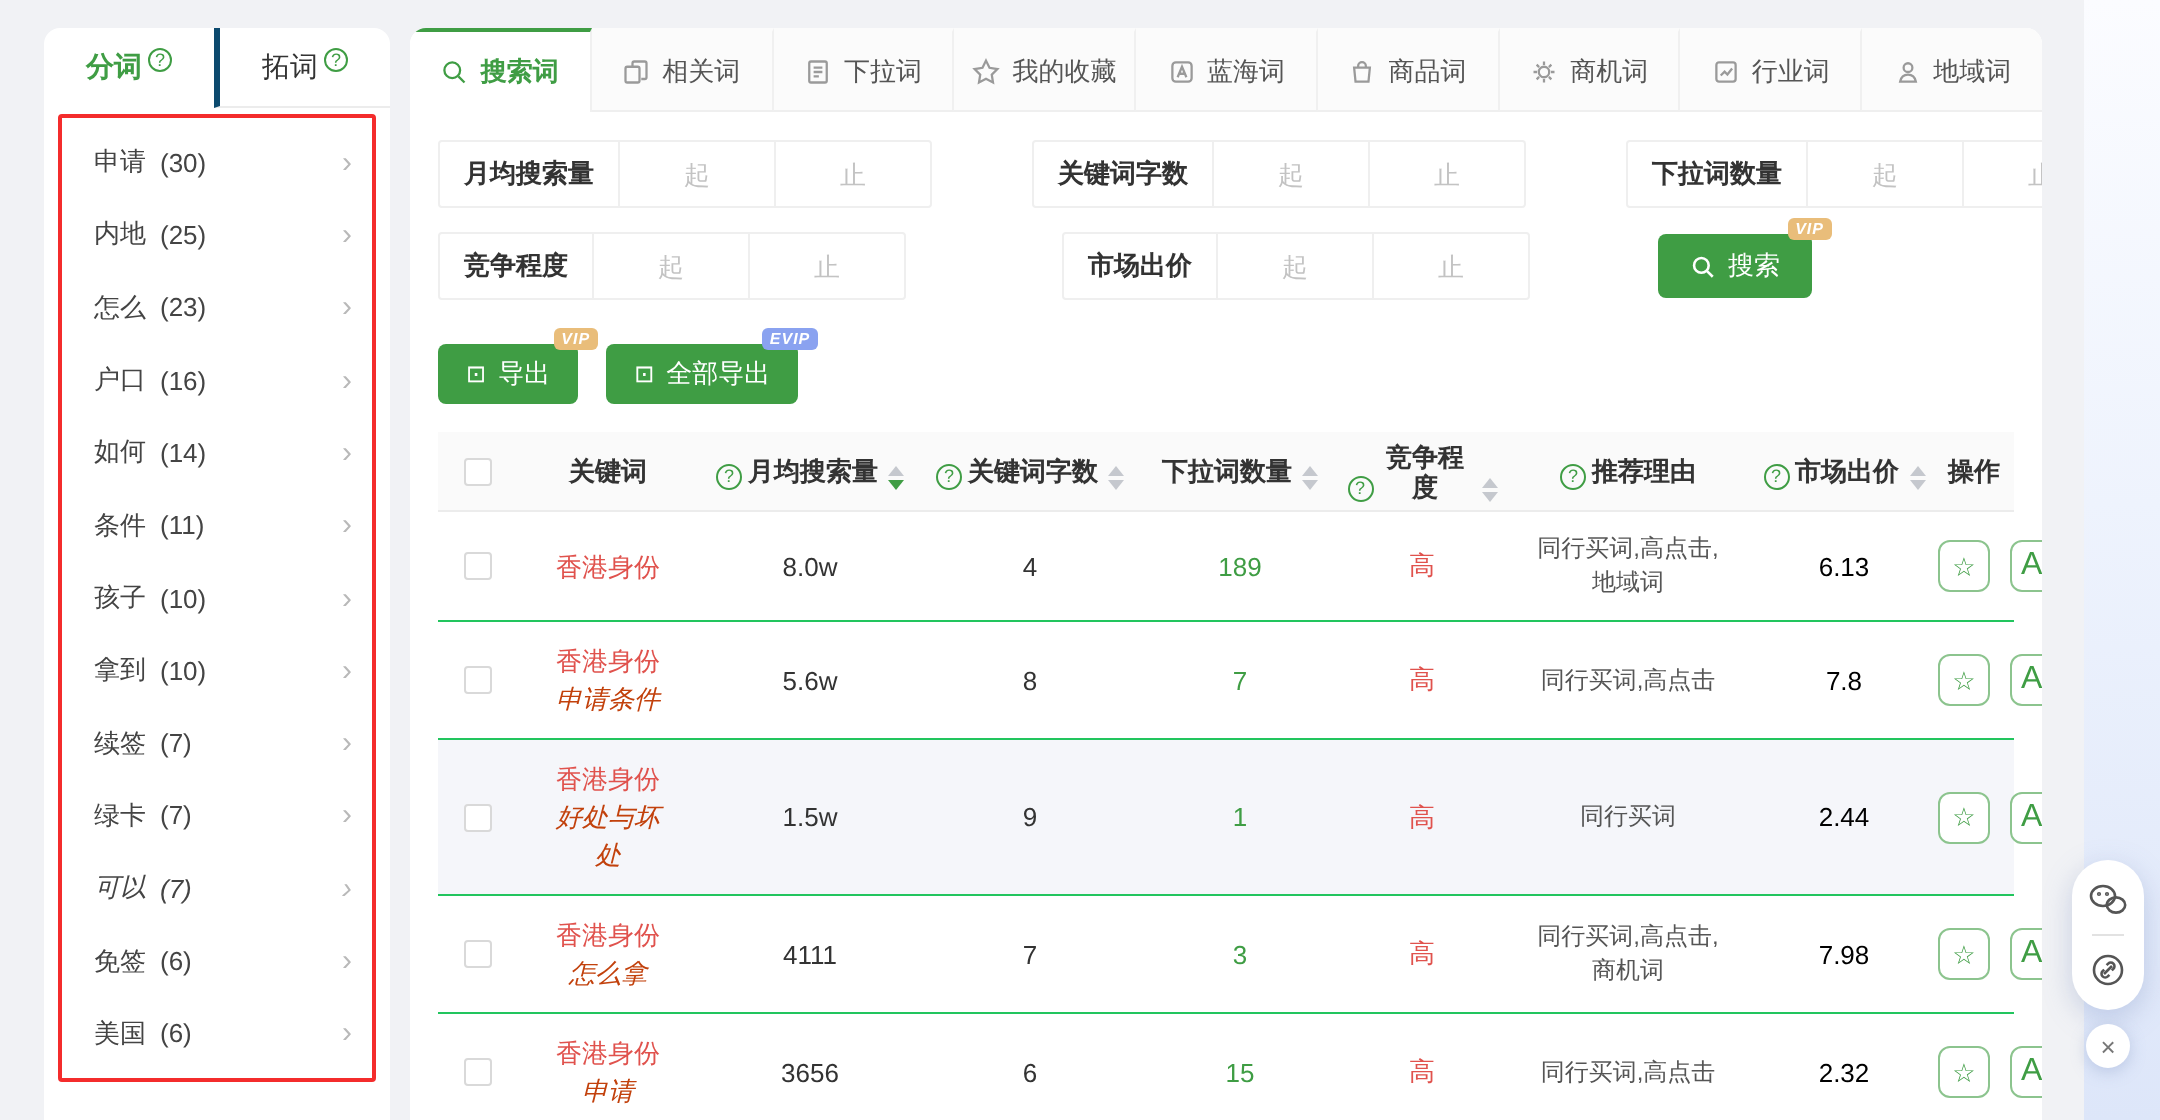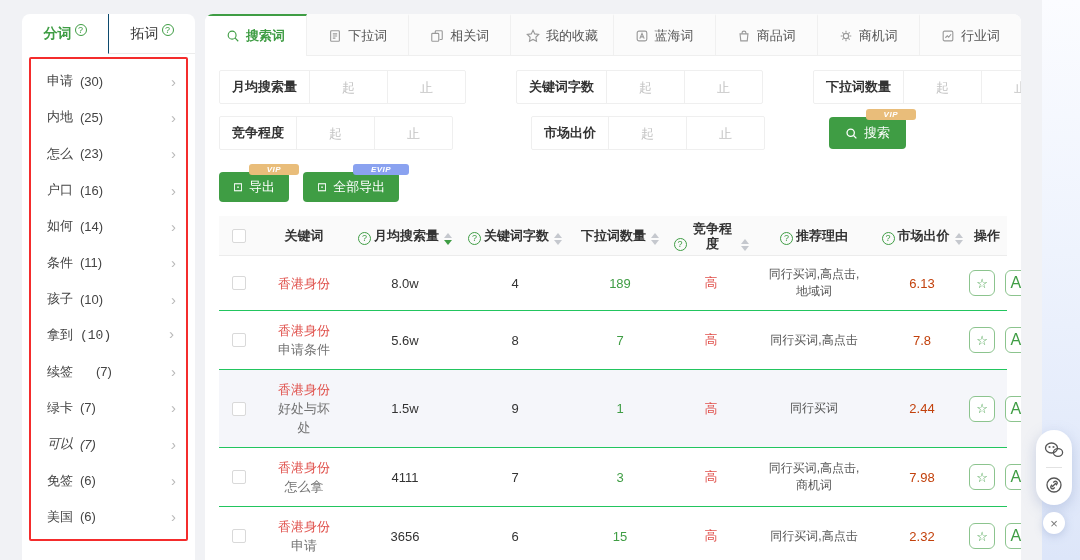--- a/index.html
+++ b/index.html
@@ -14,21 +14,21 @@
   .right-glow { position:absolute; top:0; right:0; width:38px; height:560px;
     background:linear-gradient(180deg,#fbfcff 0%,#eef3fd 45%,#dde6f9 100%); }
 
   
   .sidebar { position:absolute; left:22px; top:14px; width:173px; height:546px;
     background:#fff; border-radius:8px 8px 0 0; z-index:1; }
   .side-tabs { display:flex; height:40px; }
   .side-tab { flex:1; display:flex; align-items:center; justify-content:center; gap:3px;
     font-size:14px; color:#333; border-bottom:1px solid #ececec; cursor:pointer; }
   .side-tab.active { color:#3f9d44; border-bottom:none; font-weight:bold; }
-  .side-tab + .side-tab { border-left:1px solid #0c4a6e; }
+  .side-tab + .side-tab { border-left:3px solid #0c4a6e; }
   .help-dot { display:inline-flex; align-items:center; justify-content:center;
     width:12px; height:12px; border:1px solid #3f9d44; color:#3f9d44; border-radius:50%;
     font-size:9px; font-weight:normal; transform:translateY(-4px); flex:none; }
   .red-box { position:absolute; left:7px; right:7px; top:43px; height:484px;
     border:2px solid #f42c2c; border-radius:2px;
     display:flex; flex-direction:column; justify-content:space-around; padding:4px 0; }
   .side-item { display:flex; align-items:center; padding:0 10px 0 16px;
     font-size:13px; color:#444; cursor:pointer; }
   .side-count { margin-left:7px; }
   .chev { margin-left:auto; color:#b9b9b9; font-size:15px; line-height:1; }
@@ -52,21 +52,21 @@
     height:34px; margin-right:50px; background:#fff; }
   .f-label { display:flex; align-items:center; padding:0 12px; font-size:13px; font-weight:bold; color:#333; white-space:nowrap; }
   .f-input { width:78px; border:none; border-left:1px solid #efefef; text-align:center;
     font-size:13px; color:#333; outline:none; background:transparent; }
   .f-input::placeholder { color:#c3c3c3; }
   .search-btn { position:relative; display:flex; align-items:center; gap:6px;
     background:#3f9d44; color:#fff; border:none; border-radius:4px; padding:0 16px; height:32px;
     font-size:13px; cursor:pointer; }
   .search-btn svg { stroke:#fff; fill:none; stroke-width:1.6; }
   .badge { position:absolute; top:-8px; right:-10px; font-size:8px; font-weight:bold; font-style:italic;
-    color:#fff; background:#e9bd7a; border-radius:3px; padding:1px 18px; letter-spacing:.5px; }
+    color:#fff; background:#e9bd7a; border-radius:3px; padding:1px 4px; letter-spacing:.5px; }
   .badge.evip { background:#8aa2f0; }
 
   
   .export-row { display:flex; gap:14px; padding:8px 14px 12px; }
   .export-btn { position:relative; display:flex; align-items:center; gap:6px;
     background:#3f9d44; color:#fff; border:none; border-radius:4px; height:30px; padding:0 14px;
     font-size:13px; cursor:pointer; }
   .export-btn .ic { font-size:12px; line-height:1; }
 
   
@@ -84,25 +84,25 @@
   .sorter { display:inline-flex; flex-direction:column; gap:2px; margin-left:5px; cursor:pointer; }
   .car { width:0; height:0; border-left:4px solid transparent; border-right:4px solid transparent; }
   .car.up { border-bottom:5px solid #c5c8ce; }
   .car.down { border-top:5px solid #c5c8ce; }
   .car.down.active { border-top-color:#3f9d44; }
 
   .trow { display:flex; align-items:center; border-bottom:1px solid #22c55e;
     min-height:54px; font-size:13px; color:#333; padding:8px 0; }
   .trow.striped { background:#f5f6fa; }
   .kw { width:56px; line-height:19px; display:inline-block; }
-  .tone-red { color:#e0524d; } .tone-green { color:#737373; }
+  .tone-red { color:#e0524d; } .tone-green { color:#c2410c;font-style:italic; }
   .val-green { color:#3f9d44; }
   .comp { color:#e0524d; }
   .reason { font-size:12px; color:#555; line-height:17px; max-width:98px; }
-  .price { color:#c2410c; }
+  .price { color:#000000; }
   .cb { width:14px; height:14px; border:1px solid #d9d9d9; border-radius:2px; background:#fff; cursor:pointer; flex:none; }
   .ops-wrap { display:flex; gap:10px; }
   .op-btn { width:26px; height:26px; border:1px solid #8cc48e; border-radius:6px; background:#fff;
     color:#3f9d44; display:flex; align-items:center; justify-content:center; font-size:13px; cursor:pointer; }
   .op-btn.ai { font-size:16px; }
 
   
   .float-pill { position:absolute; right:8px; top:430px; width:36px; border-radius:18px;
     background:#fff; box-shadow:0 4px 14px rgba(120,140,190,.35);
     display:flex; flex-direction:column; align-items:center; padding:10px 0; gap:7px; z-index:3; }
@@ -166,27 +166,27 @@
     <span class="side-count">(11)</span>
     <span class="chev">›</span>
   </div>
 
   <div class="side-item" style="flex:1;">
     <span class="side-word">孩子</span>
     <span class="side-count">(10)</span>
     <span class="chev">›</span>
   </div>
 
-  <div class="side-item" style="flex:1;font-family:Liberation Mono, monospace;">
+  <div class="side-item" style="flex:1;">
     <span class="side-word">拿到</span>
     <span class="side-count">(10)</span>
     <span class="chev">›</span>
   </div>
 
-  <div class="side-item" style="flex:1;gap:16px;">
+  <div class="side-item" style="flex:1;">
     <span class="side-word">续签</span>
     <span class="side-count">(7)</span>
     <span class="chev">›</span>
   </div>
 
   <div class="side-item" style="flex:1;">
     <span class="side-word">绿卡</span>
     <span class="side-count">(7)</span>
     <span class="chev">›</span>
   </div>
@@ -214,39 +214,39 @@
 
 <div class="main">
 
   <div class="tabbar">
     <div class="mtab active">
       <svg width="14" height="14" viewBox="0 0 16 16">
           <circle cx="7" cy="7" r="4.5"></circle>
           <line x1="10.5" y1="10.5" x2="14" y2="14"></line>
         </svg>
       <span>搜索词</span>
+    </div>
+    <div class="mtab">
+      <svg width="14" height="14" viewBox="0 0 16 16">
+          <rect x="2" y="5" width="8" height="9" rx="1"></rect>
+          <path d="M6 5V3a1 1 0 0 1 1-1h6a1 1 0 0 1 1 1v8a1 1 0 0 1-1 1h-2"></path>
+        </svg>
+      <span>相关词</span>
     </div>
     <div class="mtab">
       <svg width="14" height="14" viewBox="0 0 16 16">
           <rect x="3" y="2" width="10" height="12" rx="1"></rect>
           <line x1="5.5" y1="5.5" x2="10.5" y2="5.5"></line>
           <line x1="5.5" y1="8" x2="10.5" y2="8"></line>
           <line x1="5.5" y1="10.5" x2="8.5" y2="10.5"></line>
         </svg>
       <span>下拉词</span>
     </div>
     <div class="mtab">
       <svg width="14" height="14" viewBox="0 0 16 16">
-          <rect x="2" y="5" width="8" height="9" rx="1"></rect>
-          <path d="M6 5V3a1 1 0 0 1 1-1h6a1 1 0 0 1 1 1v8a1 1 0 0 1-1 1h-2"></path>
-        </svg>
-      <span>相关词</span>
-    </div>
-    <div class="mtab">
-      <svg width="14" height="14" viewBox="0 0 16 16">
           <path d="M8 1.5l2 4.1 4.5.7-3.2 3.2.7 4.5L8 11.9 4 14l.7-4.5L1.5 6.3 6 5.6z"></path>
         </svg>
       <span>我的收藏</span>
     </div>
     <div class="mtab">
       <svg width="14" height="14" viewBox="0 0 16 16">
           <rect x="2.5" y="2.5" width="11" height="11" rx="2"></rect>
           <path d="M5.5 11L8 5l2.5 6M6.4 9h3.2"></path>
         </svg>
       <span>蓝海词</span>
@@ -264,20 +264,27 @@
           <path d="M8 2v2M8 12v2M2 8h2M12 8h2M3.8 3.8l1.4 1.4M10.8 10.8l1.4 1.4M12.2 3.8l-1.4 1.4M5.2 10.8l-1.4 1.4"></path>
         </svg>
       <span>商机词</span>
     </div>
     <div class="mtab">
       <svg width="14" height="14" viewBox="0 0 16 16">
           <rect x="2.5" y="2.5" width="11" height="11" rx="1.5"></rect>
           <path d="M5 10l2.2-2.2 1.6 1.6L11.5 6"></path>
         </svg>
       <span>行业词</span>
+    </div>
+    <div class="mtab">
+      <svg width="14" height="14" viewBox="0 0 16 16">
+          <circle cx="8" cy="5.5" r="2.5"></circle>
+          <path d="M3.5 13.5c.5-2.5 2-4 4.5-4s4 1.5 4.5 4z"></path>
+        </svg>
+      <span>地域词</span>
     </div>
   </div>
 
   <div class="filters">
     <div class="f-row">
       <div class="f-group">
         <span class="f-label">月均搜索量</span>
         <input class="f-input" placeholder="起" style="">
         <input class="f-input" placeholder="止" style="">
       </div>

